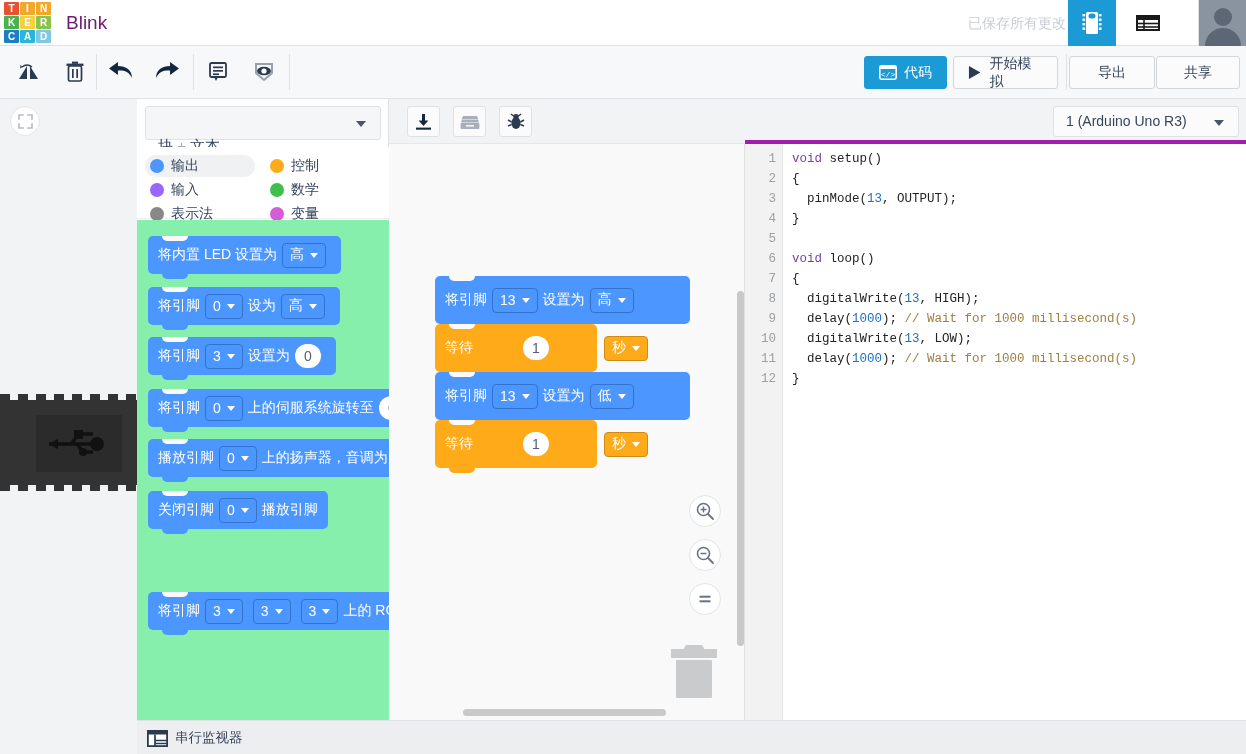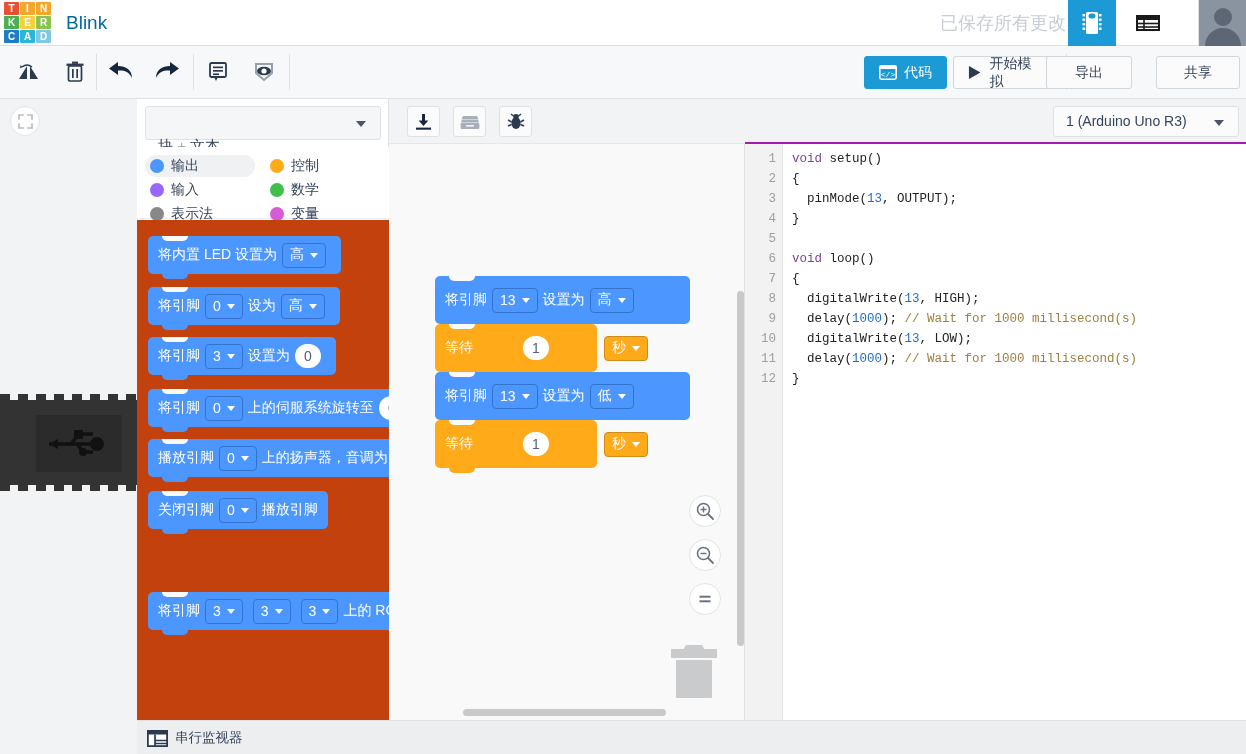--- a/index.html
+++ b/index.html
@@ -29,25 +29,25 @@
   .logo i {
     display: block; width: 15px; height: 13px;
     color: #fff; font-size: 10px; font-weight: bold;
     line-height: 13px; text-align: center;
     font-style: normal;
     font-family: "Liberation Sans", sans-serif;
     border-radius: 1px;
   }
   .doc-title {
     position: absolute; left: 66px; top: 0; height: 46px; line-height: 46px;
-    font-size: 19px; color: #0369a1;
+    font-size: 19px; color: #701a75;
   }
   .saved-text {
     position: absolute; right: 180px; top: 0; height: 46px; line-height: 46px;
-    font-size: 18px; color: #c7cdd4;
+    font-size: 14px; color: #c7cdd4;
   }
   .chip-btn {
     position: absolute; right: 130px; top: 0; width: 48px; height: 46px;
     background: #1c9ad6; display: flex; align-items: center; justify-content: center;
     cursor: pointer;
   }
   .grid-btn {
     position: absolute; right: 76px; top: 0; width: 44px; height: 46px;
     display: flex; align-items: center; justify-content: center; cursor: pointer;
   }
@@ -131,21 +131,21 @@
   .cat {
     position: absolute; height: 22px; display: flex; align-items: center;
     padding: 0 10px 0 5px; border-radius: 11px; cursor: pointer;
   }
   .cat.sel { background: #f0f1f3; }
   .cat .dot { width: 14px; height: 14px; border-radius: 50%; margin-right: 7px; flex: 0 0 auto; }
   .cat .cname { font-size: 14px; color: #36445c; }
 
   .blocklist {
     position: absolute; left: 0; top: 121px; width: 252px; height: 500px;
-    background: #c2410c; overflow: hidden;
+    background: #86efac; overflow: hidden;
   }
 
   
   .blk {
     position: absolute; border-radius: 5px; display: flex; align-items: center;
     padding: 0 10px; color: #fff; font-size: 14px; cursor: pointer;
     height: 38px;
   }
   .blk.blue { background: #4c97ff; }
   .blk.orange { background: #ffab19; gap: 45px; }
@@ -208,21 +208,21 @@
     background: #c9c9c9; border-radius: 4px; cursor: pointer;
   }
 
   
   .codepanel {
     position: absolute; left: 745px; top: 99px; width: 501px; height: 621px;
     background: #ffffff;
   }
   .code-head {
     position: absolute; left: 0; top: 0; width: 501px; height: 45px;
-    background: #f2f3f4; border-bottom: 2px solid #a21caf;
+    background: #f2f3f4; border-bottom: 4px solid #a21caf;
   }
   .board-select {
     position: absolute; left: 308px; top: 7px; width: 186px; height: 31px;
     background: #fbfbfc; border: 1px solid #dfe2e5; border-radius: 3px;
     font-size: 14px; color: #36445c; cursor: pointer;
   }
   .board-select .lbl { position: absolute; left: 12px; top: 6px; }
   .codearea {
     position: absolute; left: 0; top: 45px; width: 501px; height: 576px;
     background: #fff;
@@ -368,21 +368,21 @@
 
   <div class="btn" style="position:absolute; left:953px; top:10px; width:105px;">
     <svg width="14" height="15" viewBox="0 0 14 15" style="margin-right:8px;">
       <path d="M1 0.8 L13 7.5 L1 14.2 Z" fill="#2c3a4f"></path>
     </svg>
     <span>开始模拟</span>
   </div>
 
   <div class="vdiv" style="left:1066px;"></div>
 
-  <div class="btn" style="position:absolute; left:1046px; top:10px; width:86px;">
+  <div class="btn" style="position:absolute; left:1069px; top:10px; width:86px;">
     <span>导出</span>
   </div>
   <div class="btn" style="position:absolute; left:1156px; top:10px; width:84px;">
     <span>共享</span>
   </div>
 </div>
 
 <div class="leftstrip"></div>
 <div class="expand-circle">
   <svg width="15" height="15" viewBox="0 0 15 15">

